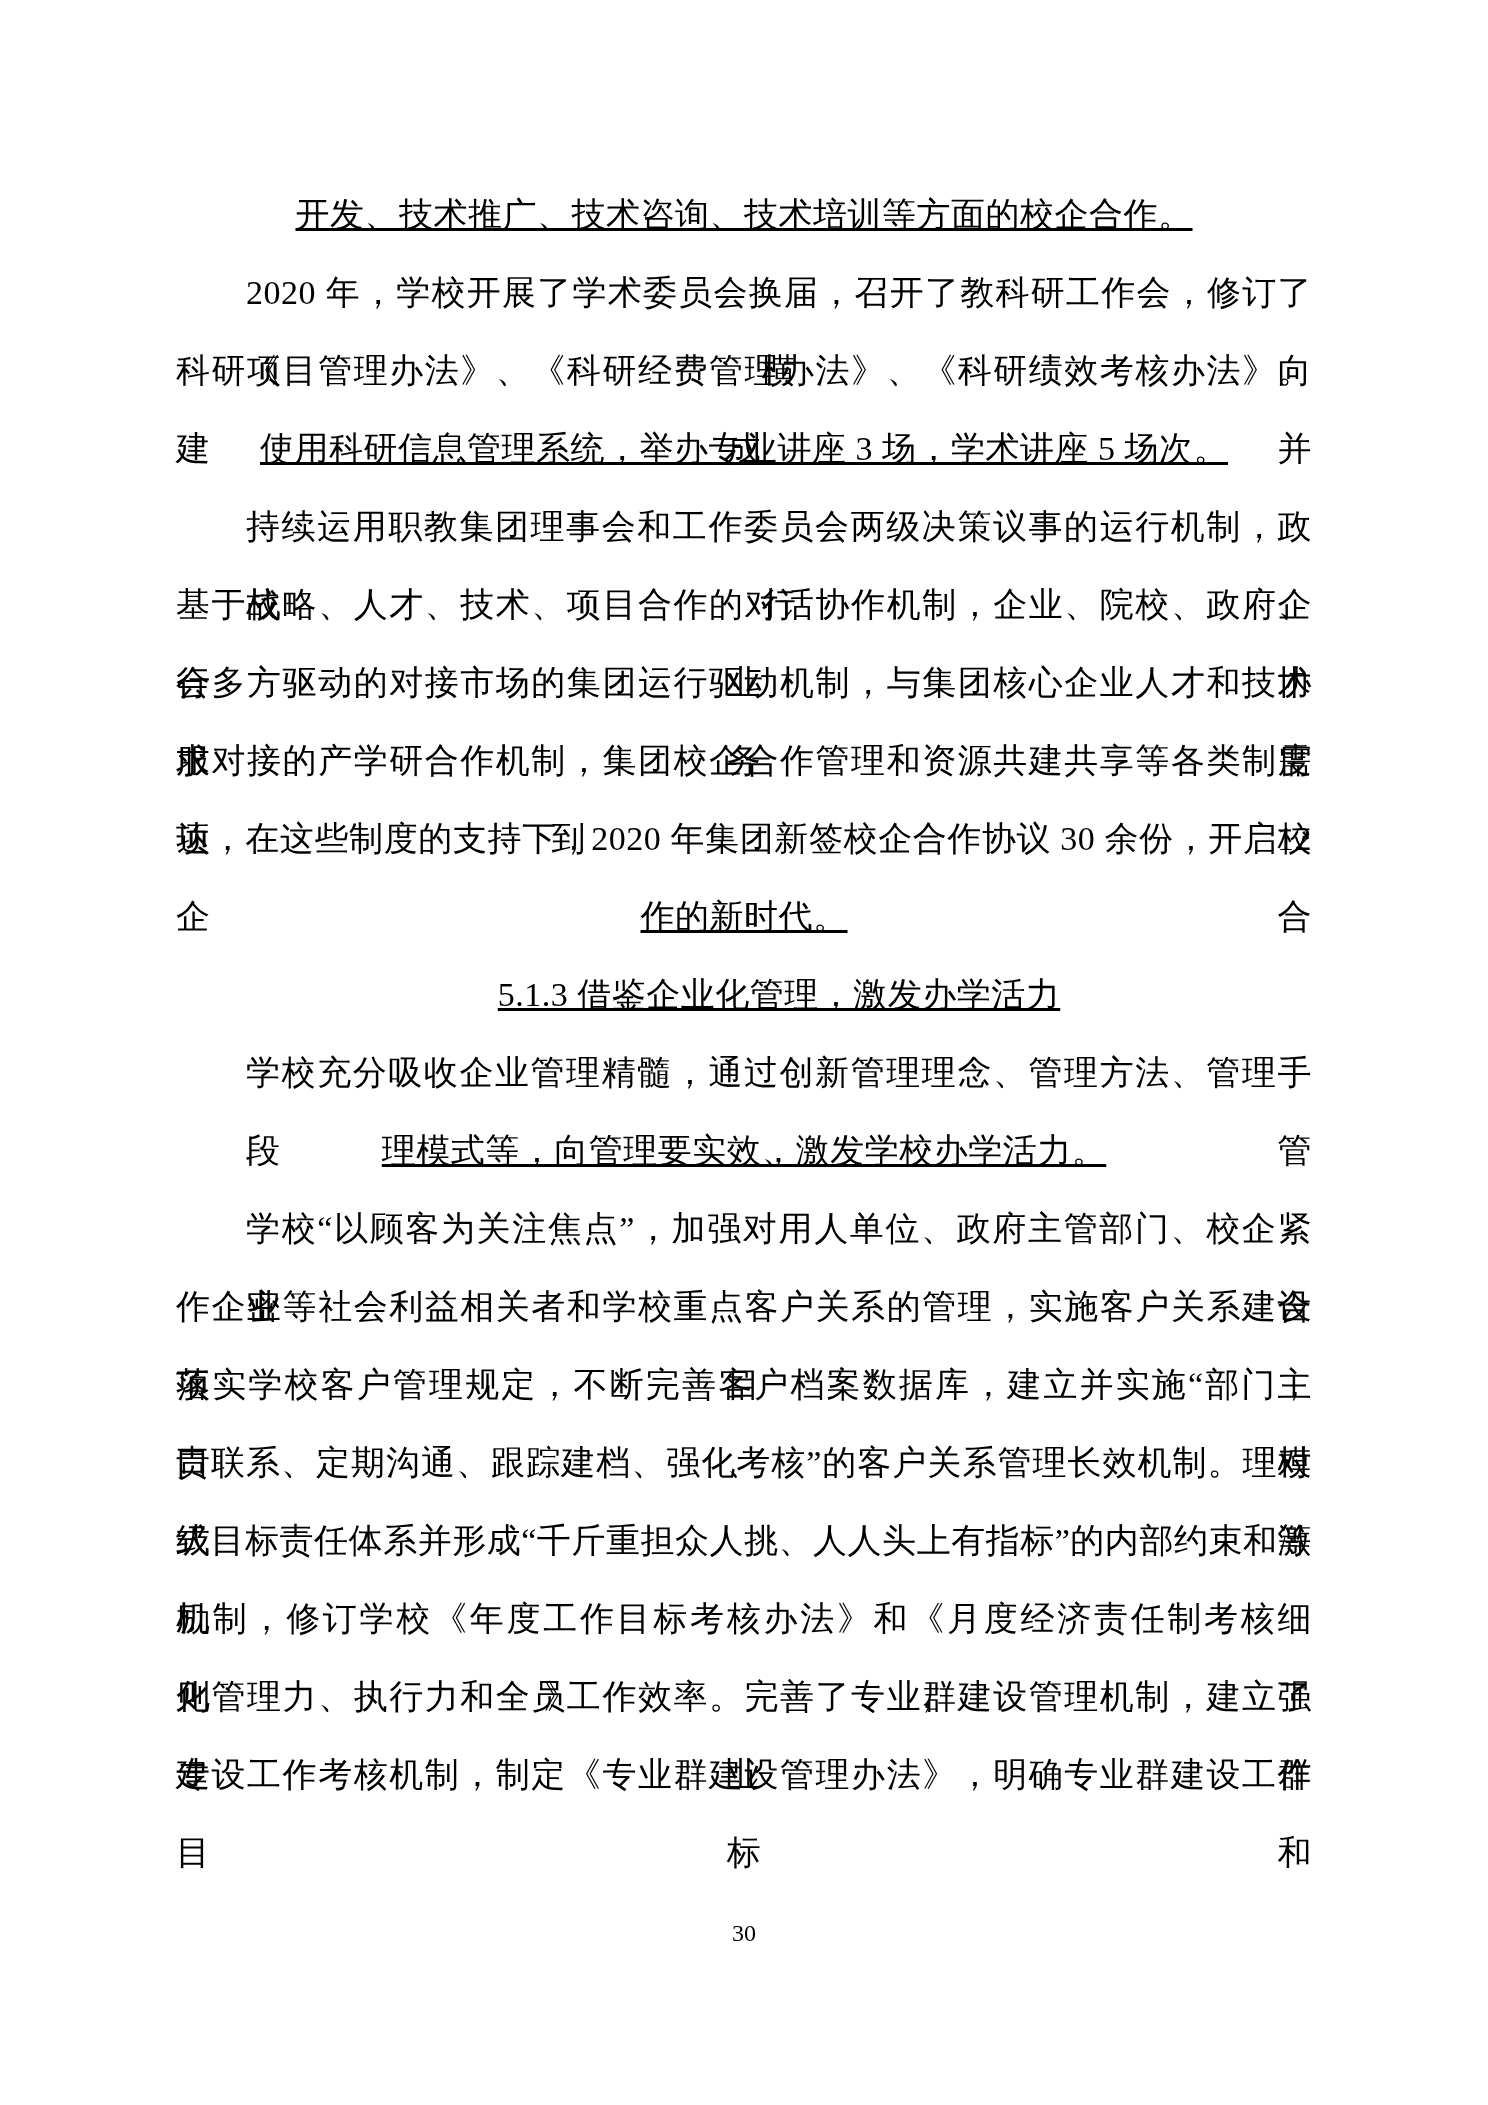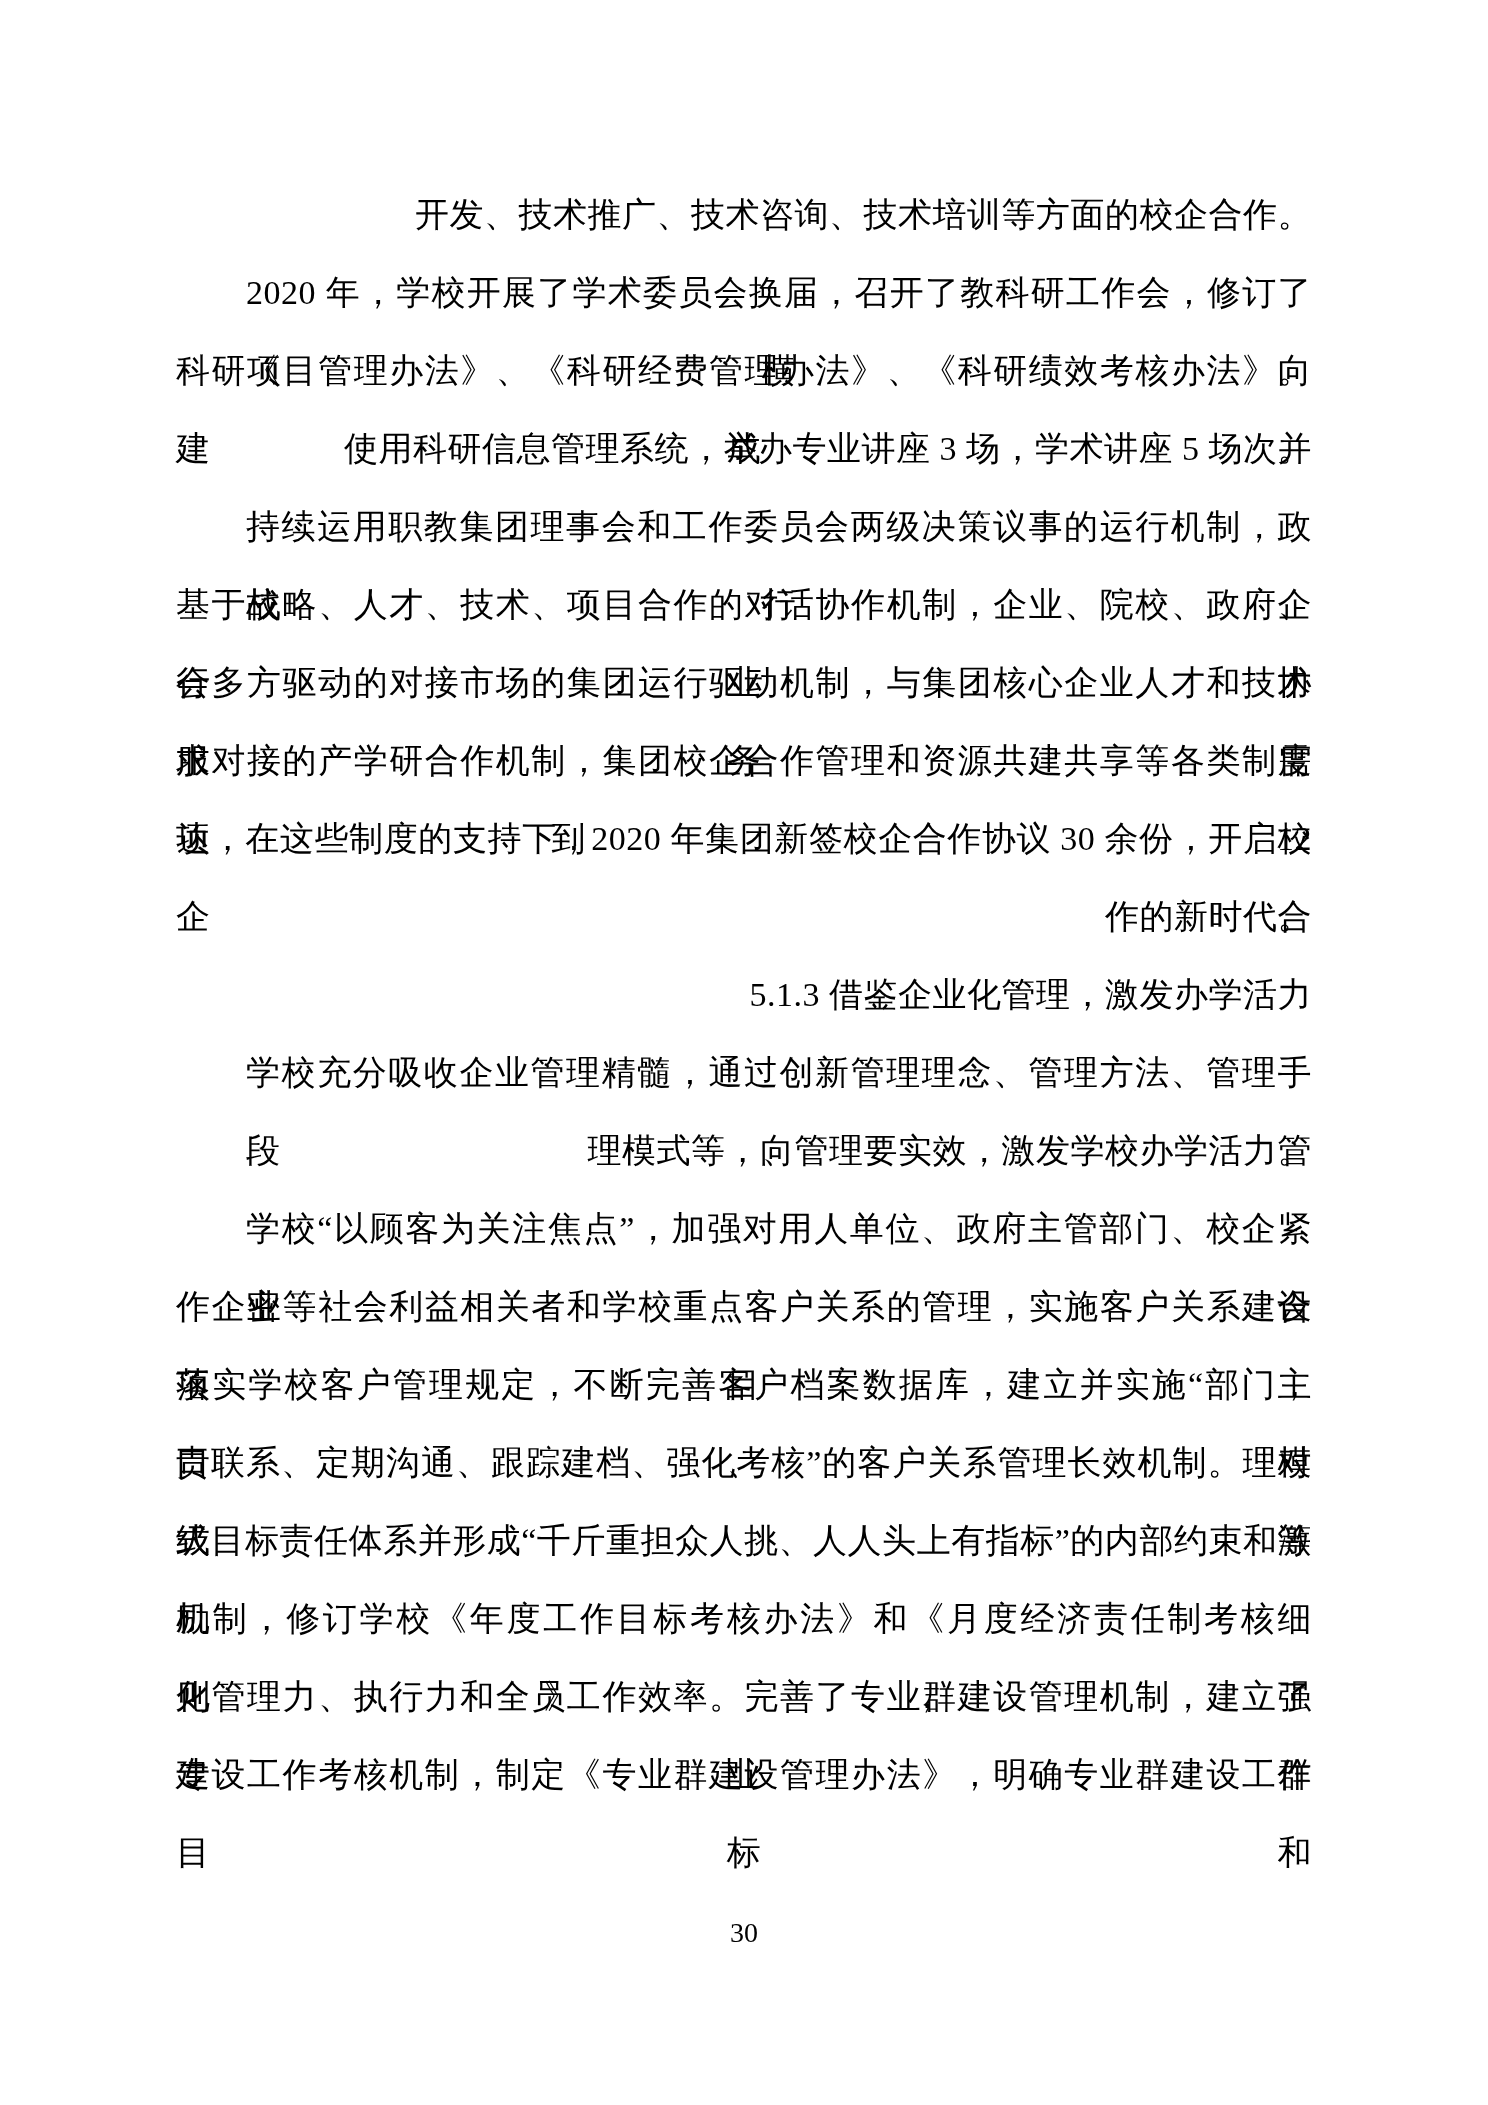--- a/index.html
+++ b/index.html
@@ -31,38 +31,39 @@
     overflow: visible;
   }
   
   .just {
     text-align: justify;
     text-align-last: justify;
     text-justify: inter-character;
   }
   
   .end {
-    text-align: right;
+    text-align: center;
+    text-decoration: underline;
   }
   
   .indent {
     padding-left: 70px;
   }
   .indent.just {
     width: 1066px;
   }
   .page-number {
     position: absolute;
     top: 1908px;
     left: 0;
     width: 100%;
     height: 50px;
     line-height: 50px;
     text-align: center;
-    font-size: 28px;
+    font-size: 24px;
     color: #000000;
   }
 </style>
 </head>
 <body>
 
 <div class="page">
 
   <div class="body-text">
 

